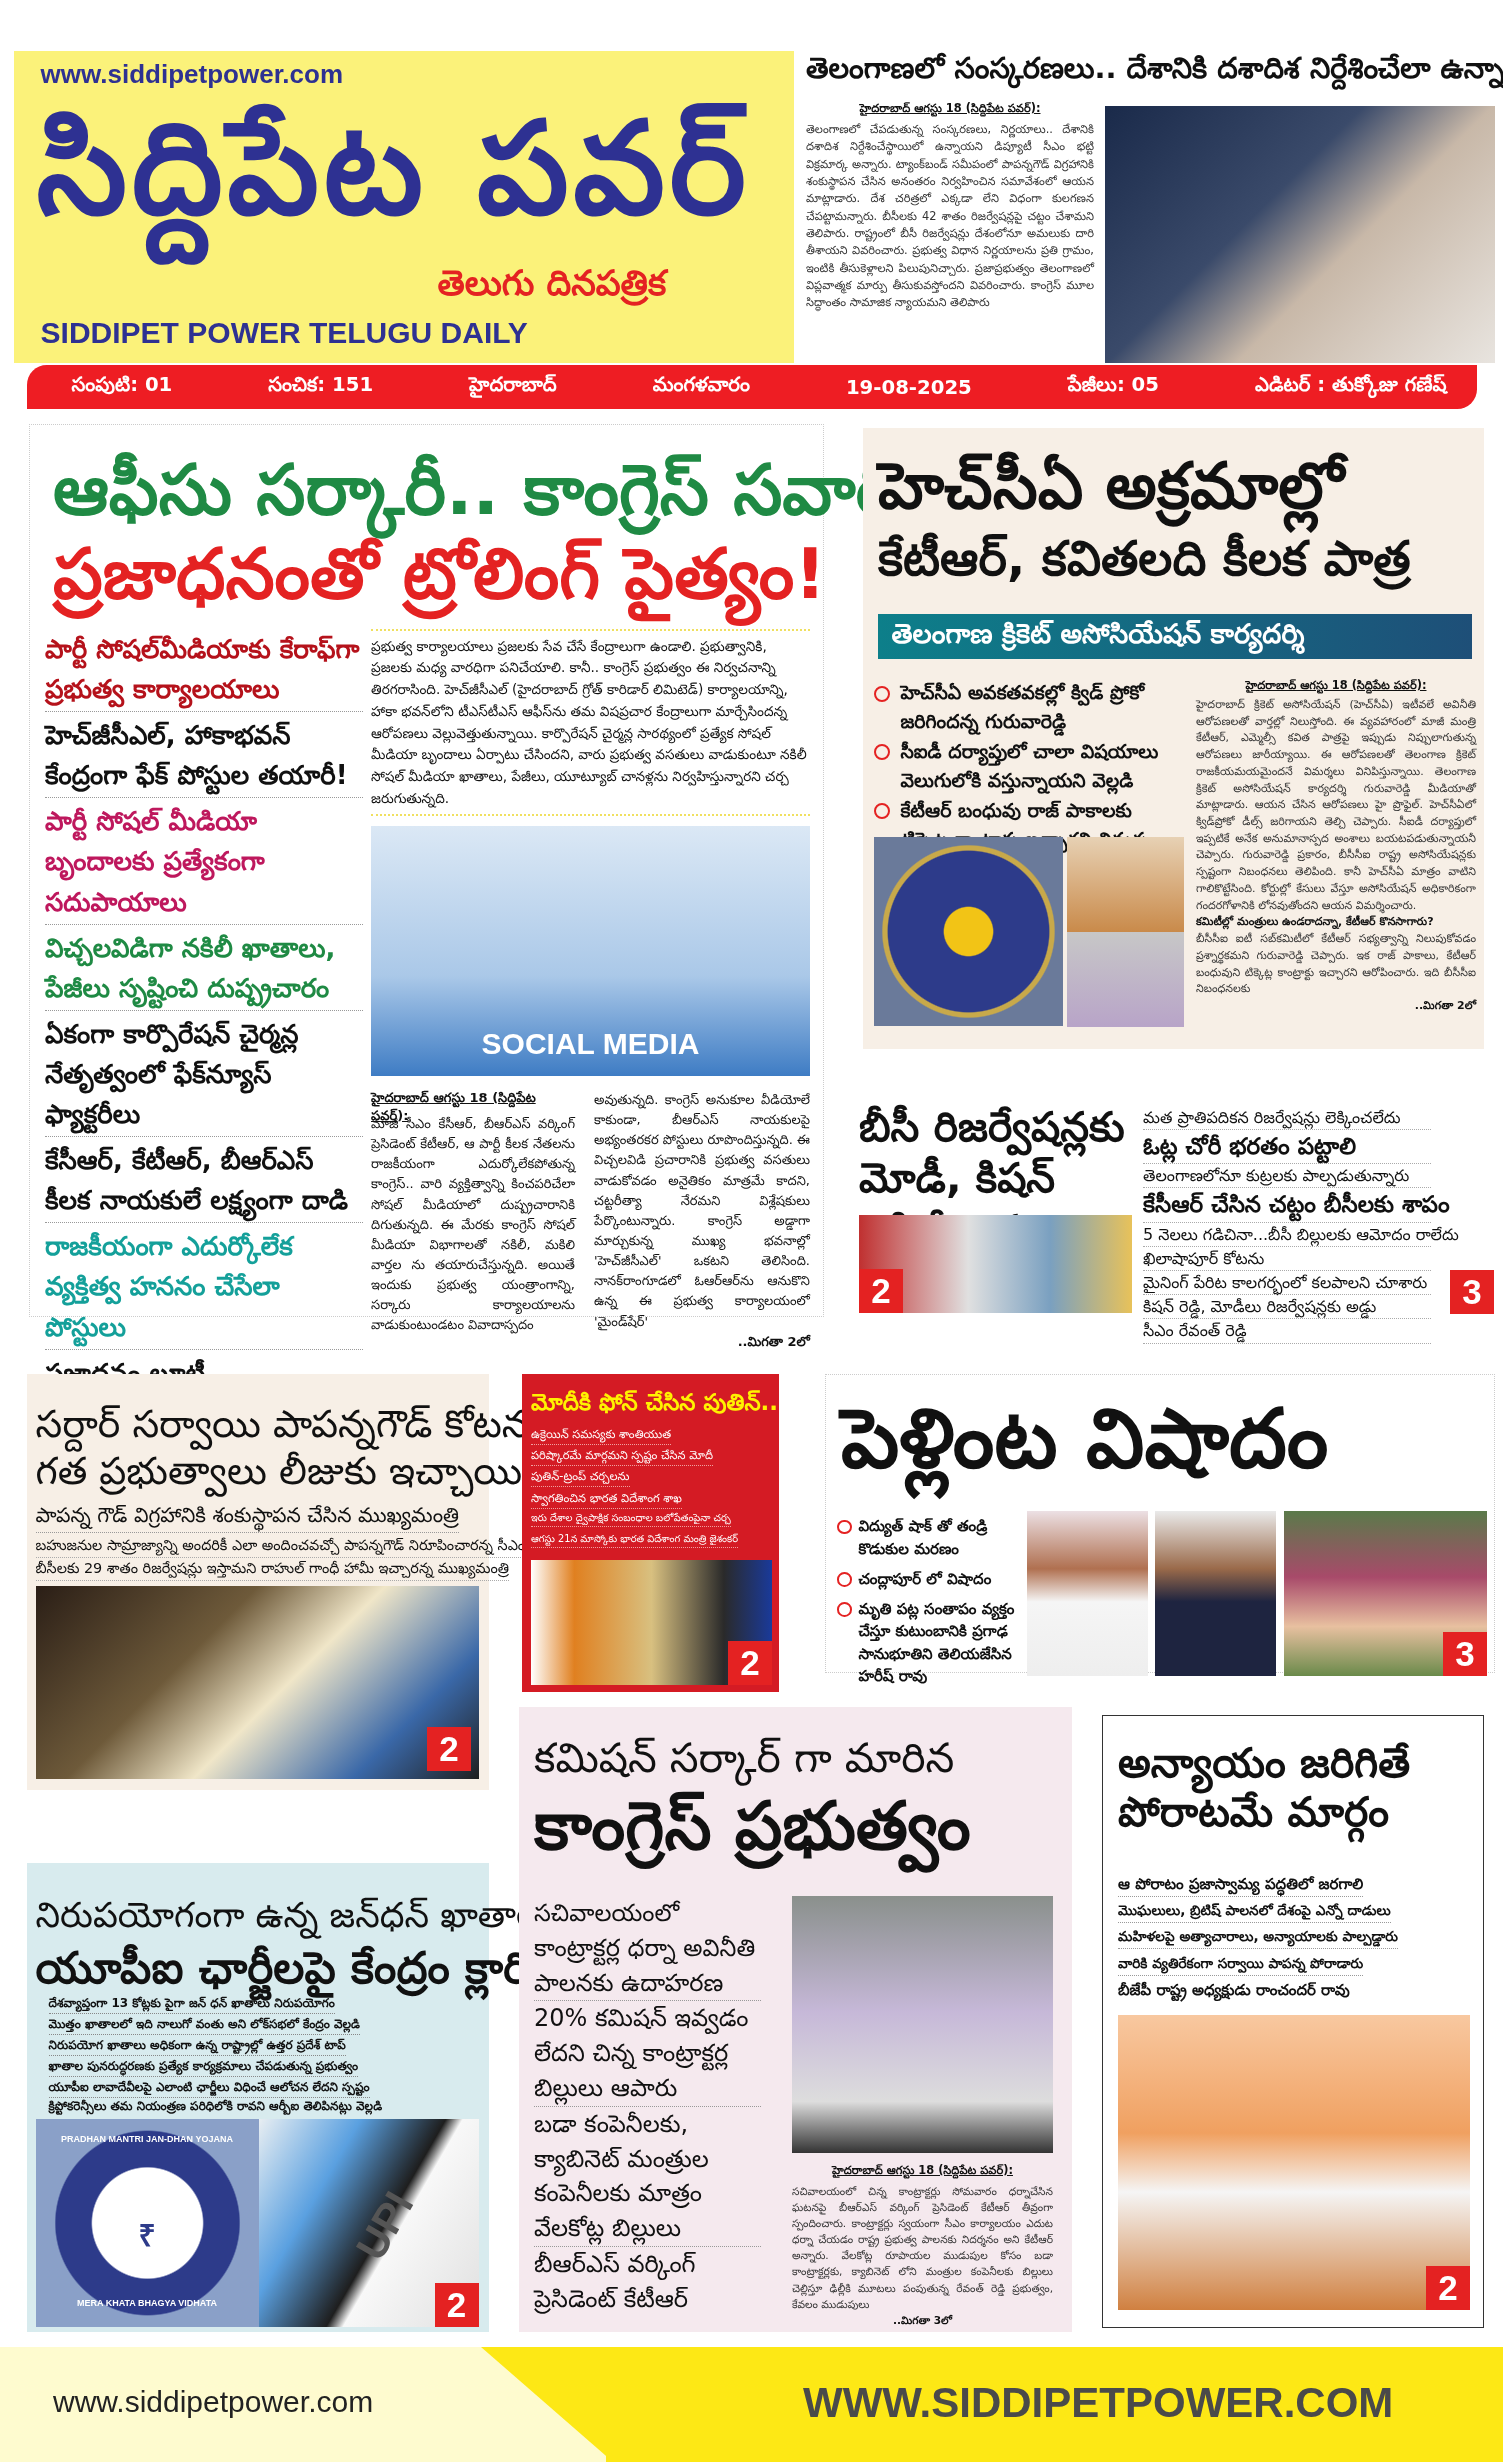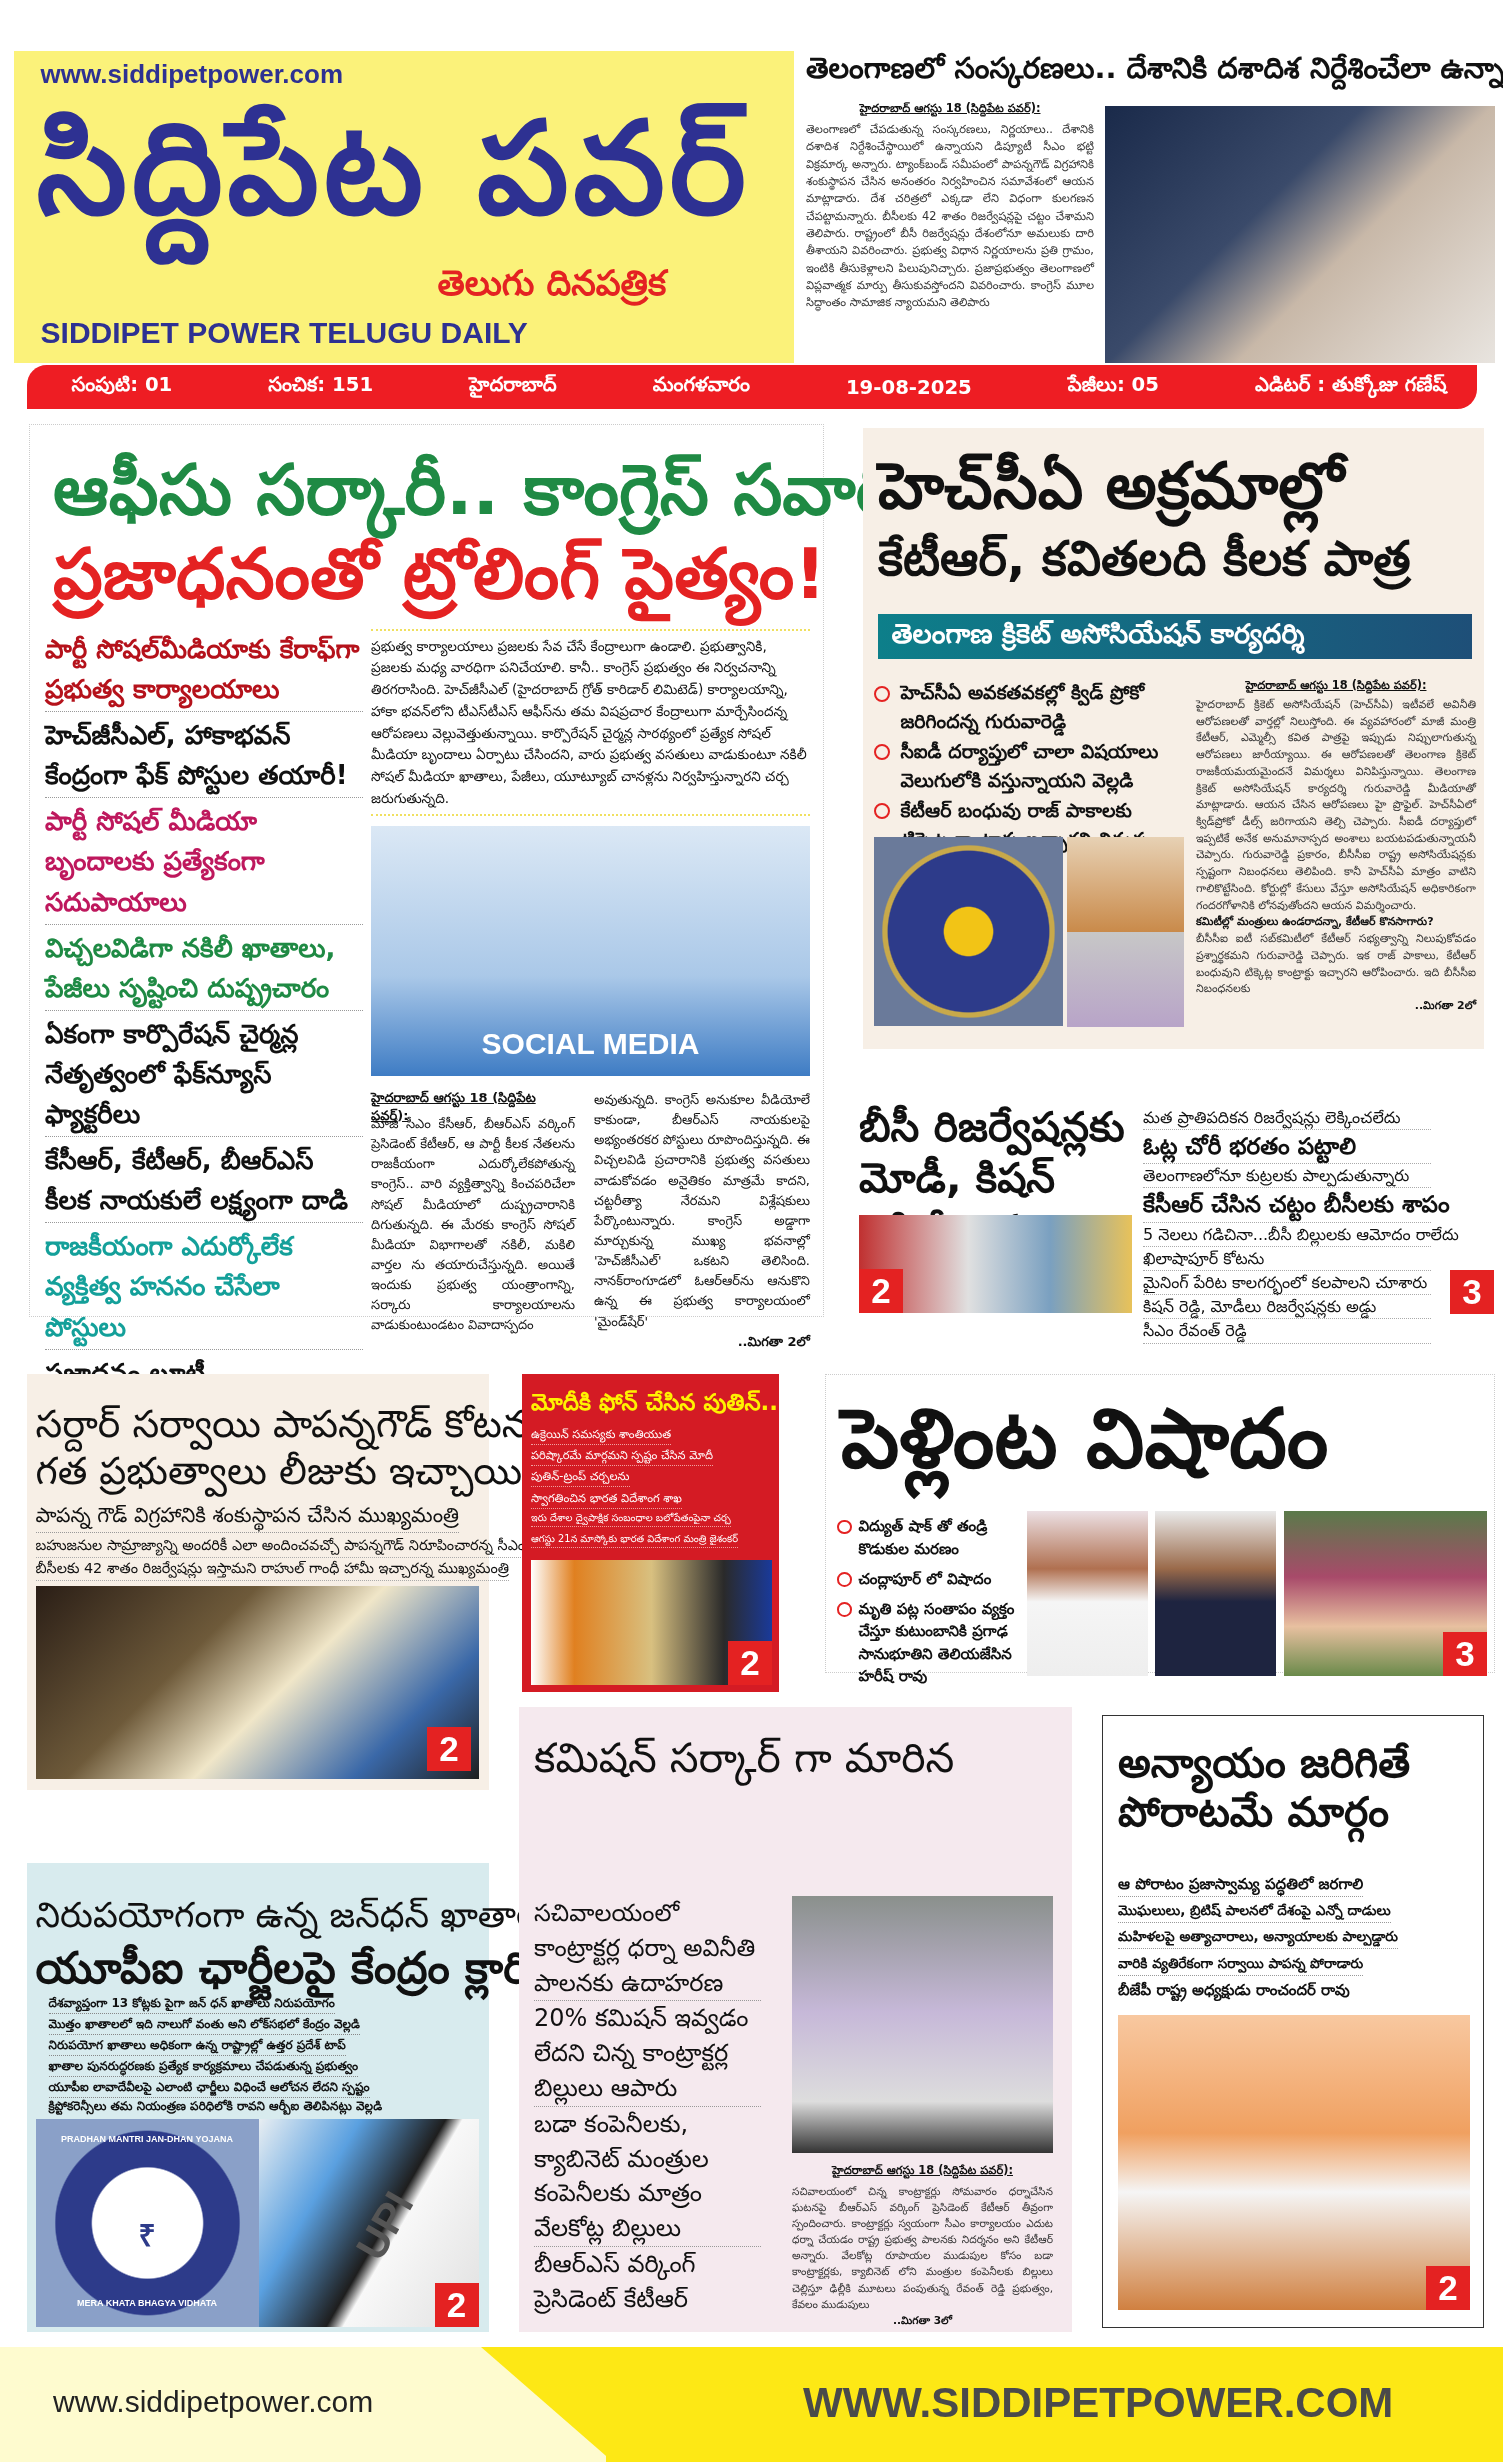--- a/index.html
+++ b/index.html
@@ -195,21 +195,21 @@
   <div class="badge" style="left:591px;bottom:0">3</div>
 </div>
 
 <div id="pap" class="abs">
   <div class="abs h">
     <div>సర్దార్ సర్వాయి పాపన్నగౌడ్ కోటను</div>
     <div>గత ప్రభుత్వాలు లీజుకు ఇచ్చాయి</div>
   </div>
   <div class="abs s">పాపన్న గౌడ్ విగ్రహానికి శంకుస్థాపన చేసిన ముఖ్యమంత్రి</div>
   <div class="abs l" style="top:163px">బహుజనుల సామ్రాజ్యాన్ని అందరికీ ఎలా అందించవచ్చో పాపన్నగౌడ్ నిరూపించారన్న సీఎం</div>
-  <div class="abs l" style="top:186px">బీసీలకు 42 శాతం రిజర్వేషన్లు ఇస్తామని రాహుల్ గాంధీ హామీ ఇచ్చారన్న ముఖ్యమంత్రి</div>
+  <div class="abs l" style="top:186px">బీసీలకు 29 శాతం రిజర్వేషన్లు ఇస్తామని రాహుల్ గాంధీ హామీ ఇచ్చారన్న ముఖ్యమంత్రి</div>
   <div class="abs img">
     <div class="badge" style="right:7.6px;bottom:7.6px">2</div>
   </div>
 </div>
 
 <div id="put" class="abs">
   <div class="abs h">మోదీకి ఫోన్ చేసిన పుతిన్..</div>
   <div class="abs l" style="top:53px">ఉక్రెయిన్ సమస్యకు శాంతియుత</div>
   <div class="abs l" style="top:74px">పరిష్కారమే మార్గమని స్పష్టం చేసిన మోదీ</div>
   <div class="abs l" style="top:95px">పుతిన్-ట్రంప్ చర్చలను</div>
@@ -254,20 +254,21 @@
     <div style="position:absolute;bottom:19px;left:0;right:0;text-align:center;font:bold 9px 'Liberation Sans',sans-serif;color:#fff">MERA KHATA BHAGYA VIDHATA</div>
   </div>
   <div class="abs img2">
     <div style="position:absolute;top:83px;left:91px;font:bold 42px 'Liberation Sans',sans-serif;color:#555;transform:rotate(-60deg)">UPI</div>
     <div class="badge" style="right:0;bottom:0">2</div>
   </div>
 </div>
 
 <div id="com" class="abs">
   <div class="abs h1" style="font-weight:normal">కమిషన్ సర్కార్ గా మారిన</div>
+  <div class="abs h2">కాంగ్రెస్ ప్రభుత్వం</div>
   <div class="abs side" id="comSide">
       <div class="s bd">సచివాలయంలో కాంట్రాక్టర్ల ధర్నా అవినీతి పాలనకు ఉదాహరణ</div>
       <div class="s bd">20% కమిషన్ ఇవ్వడం లేదని చిన్న కాంట్రాక్టర్ల బిల్లులు ఆపారు</div>
       <div class="s bd">బడా కంపెనీలకు, క్యాబినెట్ మంత్రుల కంపెనీలకు మాత్రం వేలకోట్ల బిల్లులు</div>
       <div class="s">బీఆర్ఎస్ వర్కింగ్ ప్రెసిడెంట్ కేటీఆర్</div>
     </div>
   <div class="abs img"></div>
   <div class="abs dl">హైదరాబాద్ ఆగస్టు 18 (సిద్దిపేట పవర్):</div>
   <div class="abs body">
     <span>సచివాలయంలో చిన్న కాంట్రాక్టర్లు సోమవారం ధర్నాచేసిన ఘటనపై బీఆర్ఎస్ వర్కింగ్ ప్రెసిడెంట్ కేటీఆర్ తీవ్రంగా స్పందించారు. కాంట్రాక్టర్లు స్వయంగా సీఎం కార్యాలయం ఎదుట ధర్నా చేయడం రాష్ట్ర ప్రభుత్వ పాలనకు నిదర్శనం అని కేటీఆర్ అన్నారు. వేలకోట్ల రూపాయల ముడుపుల కోసం బడా కాంట్రాక్టర్లకు, క్యాబినెట్ లోని మంత్రుల కంపెనీలకు బిల్లులు చెల్లిస్తూ ఢిల్లీకి మూటలు పంపుతున్న రేవంత్ రెడ్డి ప్రభుత్వం, కేవలం ముడుపులు</span>

